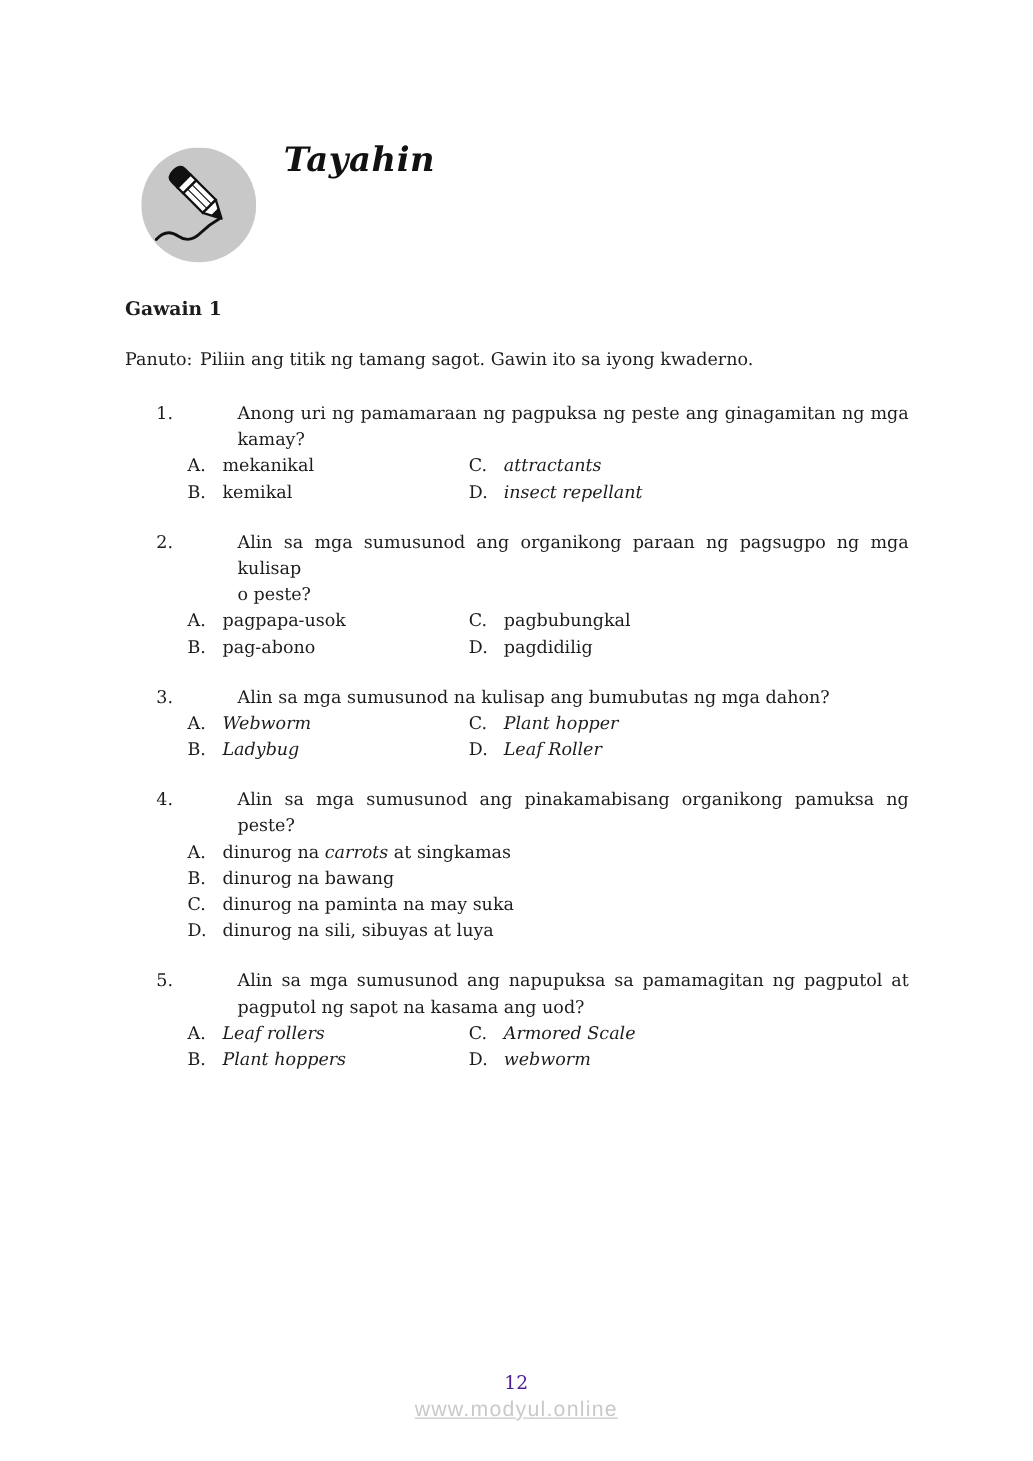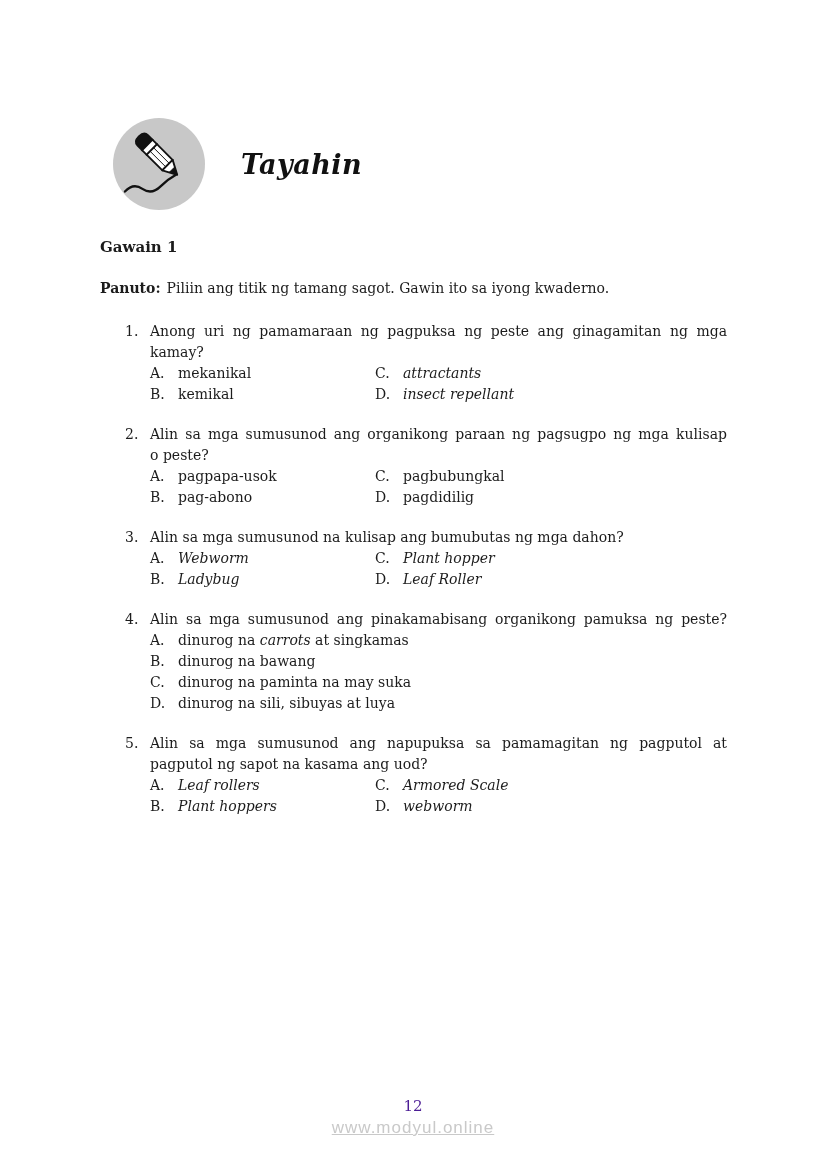--- a/index.html
+++ b/index.html
@@ -9,37 +9,37 @@
     width:826px; height:1169px;
     background:#ffffff;
     font-family:"DejaVu Serif", serif;
     font-size:14px; line-height:21px;
     color:#1c1c1c;
     overflow:hidden;
     margin:0 auto;
   }
   .header {
     position:absolute; top:118px; left:113px;
-    display:flex; align-items:center; gap:36px;
+    display:flex; align-items:flex-start; gap:22px;
   }
   .icon-wrap { width:92px; height:92px; flex:none; }
   .page-title {
     font-family:"DejaVu Serif", serif;
     font-style:italic; font-weight:bold;
     font-size:27px; letter-spacing:0.5px; color:#111;
   }
   .content { position:absolute; top:237px; left:100px; width:627px; }
   .section-heading { font-weight:bold; font-size:15px; line-height:21px; }
   .instructions { margin-top:20px; line-height:21px; }
-  .instructions .b { font-weight:bold; margin-right:6px; }
+  .instructions .b { font-weight:normal; margin-right:6px; }
   .questions { margin-top:22px; }
   .question { display:flex; margin-bottom:19px; }
   .qnum { flex:0 0 50px; padding-left:25px; }
   .qbody { width:577px; }
-  .line { line-height:21px; }
+  .line { line-height:21px;margin-left:40px; }
   .just { text-align:justify; text-align-last:justify; }
   .options { }
   .two-col { display:grid; grid-template-columns:225px 1fr; }
   .opt { line-height:21px; }
   .optletter { display:inline-block; min-width:28px; }
   .it { font-style:italic; }
   .footer {
     position:absolute; top:1096px; left:0; width:100%;
     text-align:center;
   }

